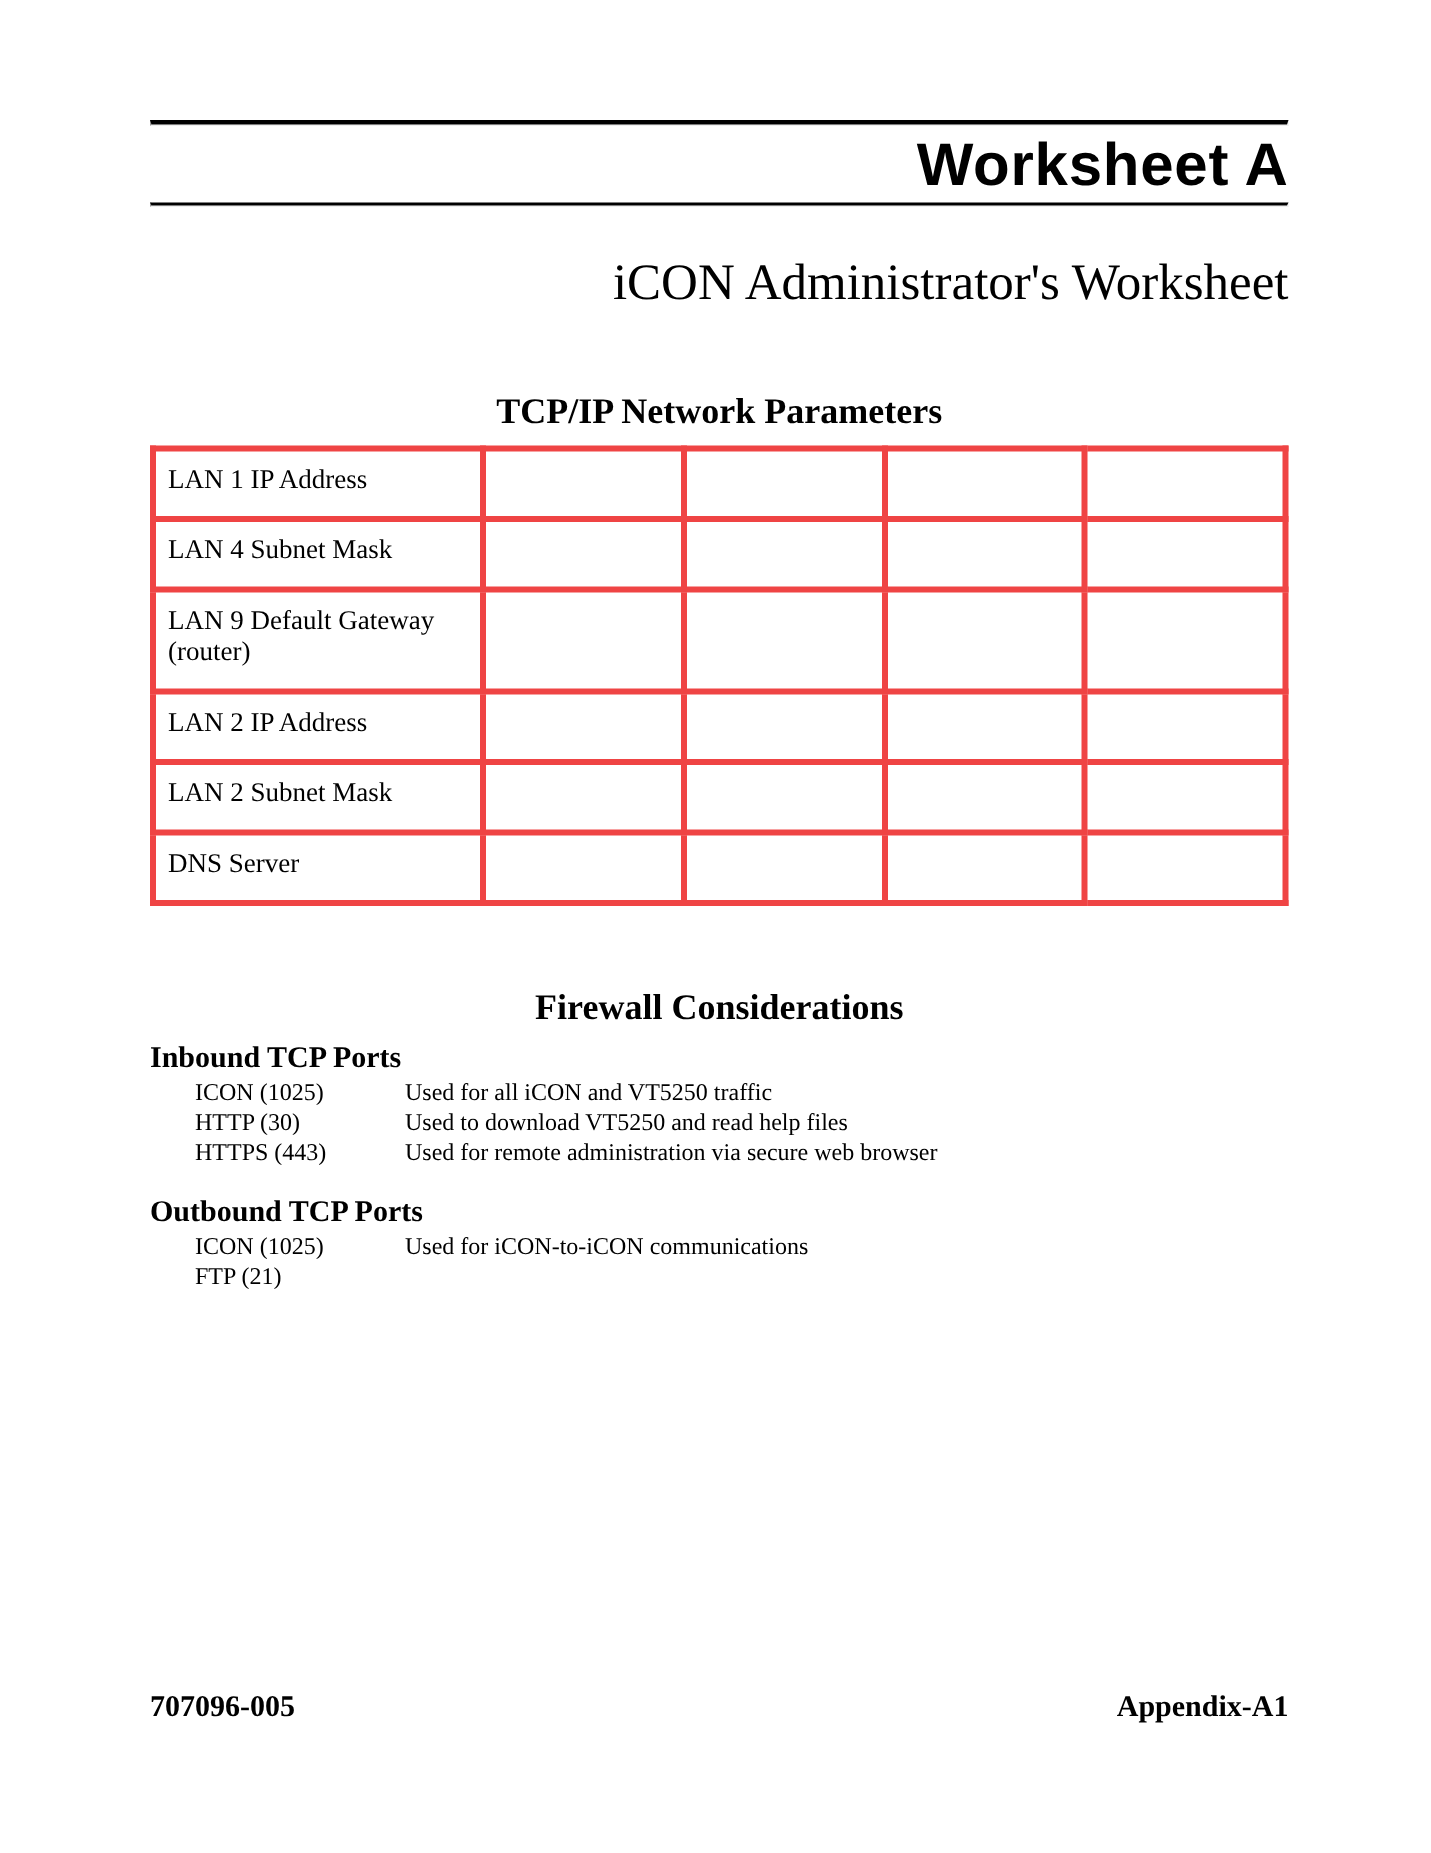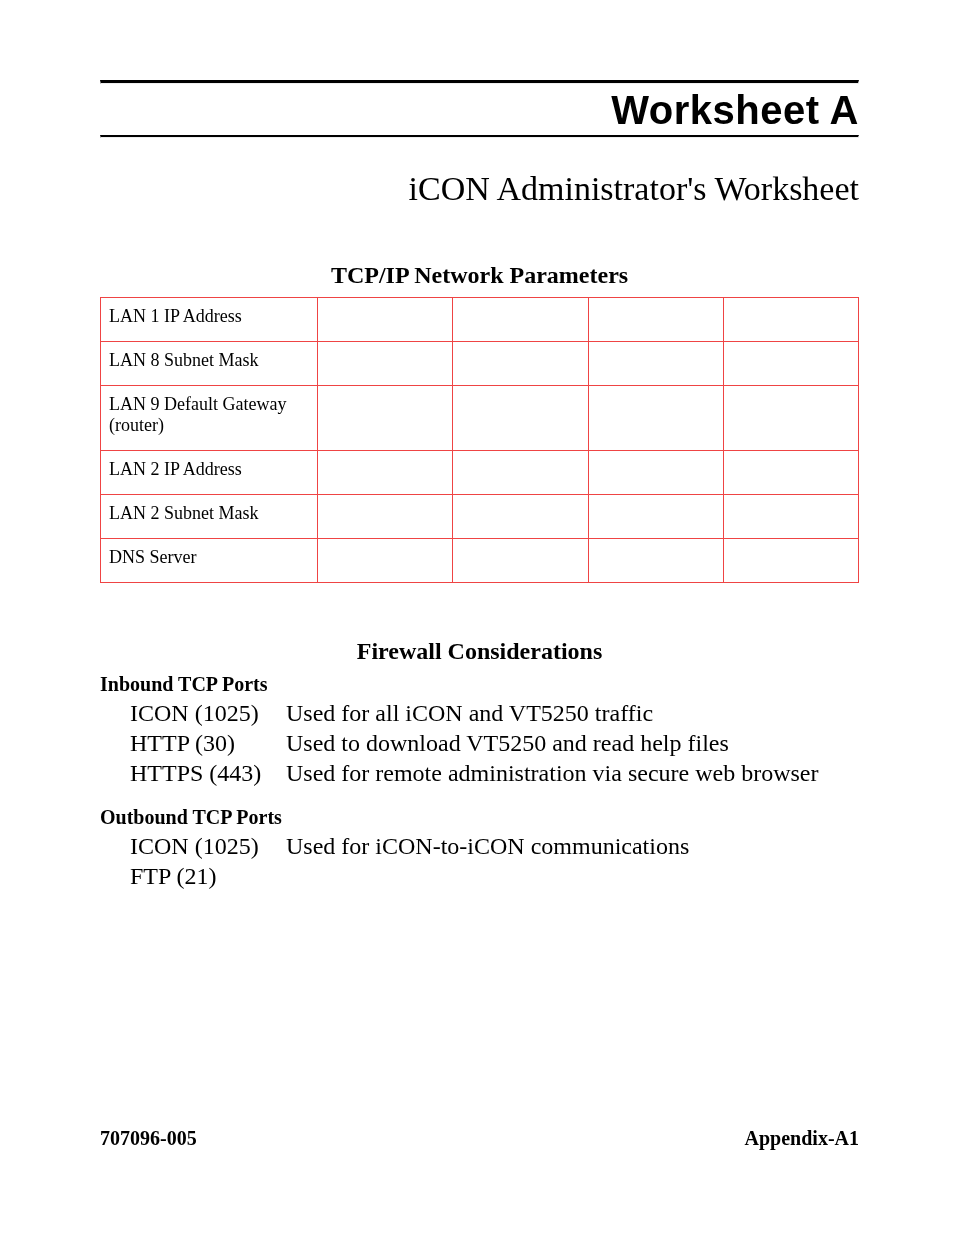--- a/index.html
+++ b/index.html
@@ -48,21 +48,21 @@
     font-size: 24px;
     text-align: center;
     margin: 8px 0 8px 0;
   }
   table.params {
     border-collapse: collapse;
     width: 100%;
     margin-bottom: 55px;
   }
   table.params td {
-    border: 1px solid #ef4444;
+    border: 4px solid #ef4444;
     padding: 8px 8px 14px 8px;
     font-size: 18px;
     vertical-align: top;
   }
   table.params td.label {
     width: 200px;
   }
   table.params td.blank {
     width: auto;
   }
@@ -70,23 +70,22 @@
     font-weight: bold;
     font-size: 20px;
     margin: 2px 0 2px 0;
   }
   .port-block {
     padding-left: 30px;
     margin-bottom: 18px;
   }
   .port-row {
     display: flex;
-    font-size: 24px;
+    font-size: 16px;
     line-height: 1.25;
-    gap: 16px;
   }
   .port-name {
     width: 140px;
     flex: 0 0 140px;
   }
   .port-desc {
     flex: 1;
   }
   .footer {
     position: absolute;
@@ -116,21 +115,21 @@
   <table class="params">
     <tbody>
         <tr>
       <td class="label">LAN 1 IP Address</td>
       <td class="blank"></td>
       <td class="blank"></td>
       <td class="blank"></td>
       <td class="blank"></td>
     </tr>
     <tr>
-      <td class="label">LAN 8 Subnet Mask</td>
+      <td class="label">LAN 4 Subnet Mask</td>
       <td class="blank"></td>
       <td class="blank"></td>
       <td class="blank"></td>
       <td class="blank"></td>
     </tr>
     <tr>
       <td class="label">LAN 9 Default Gateway (router)</td>
       <td class="blank"></td>
       <td class="blank"></td>
       <td class="blank"></td>

